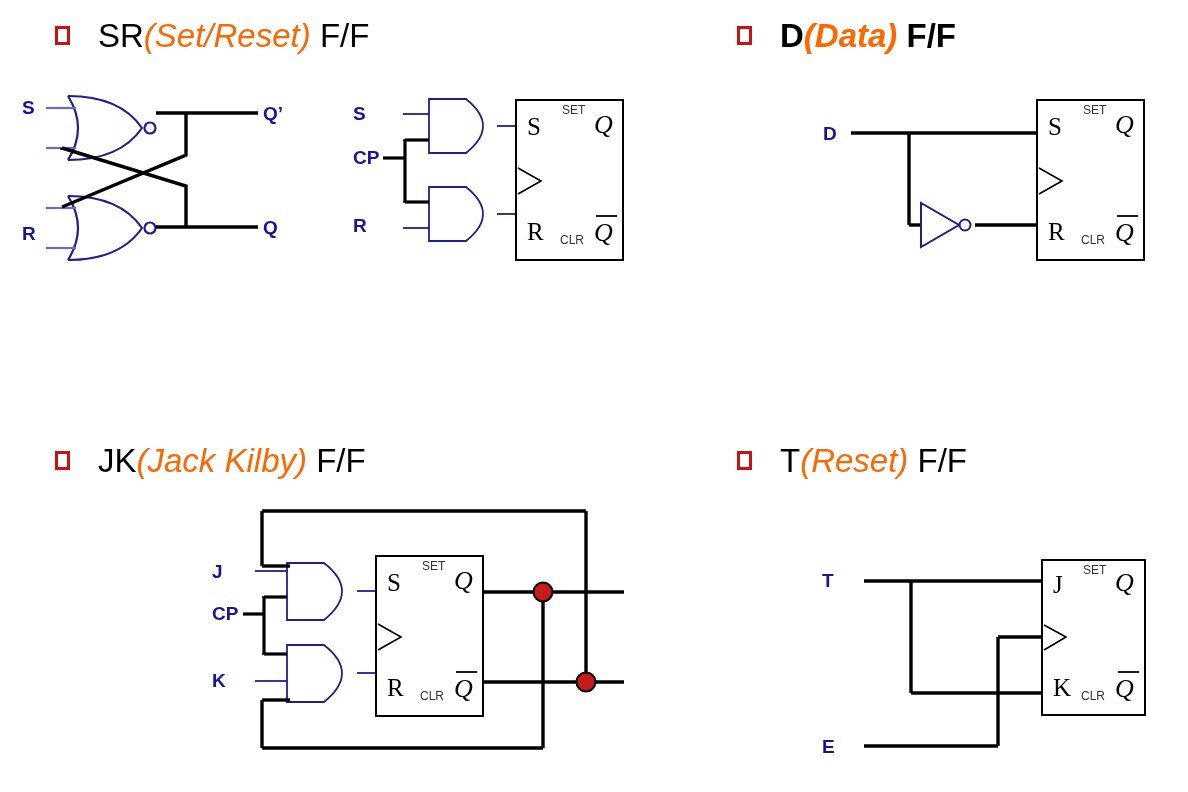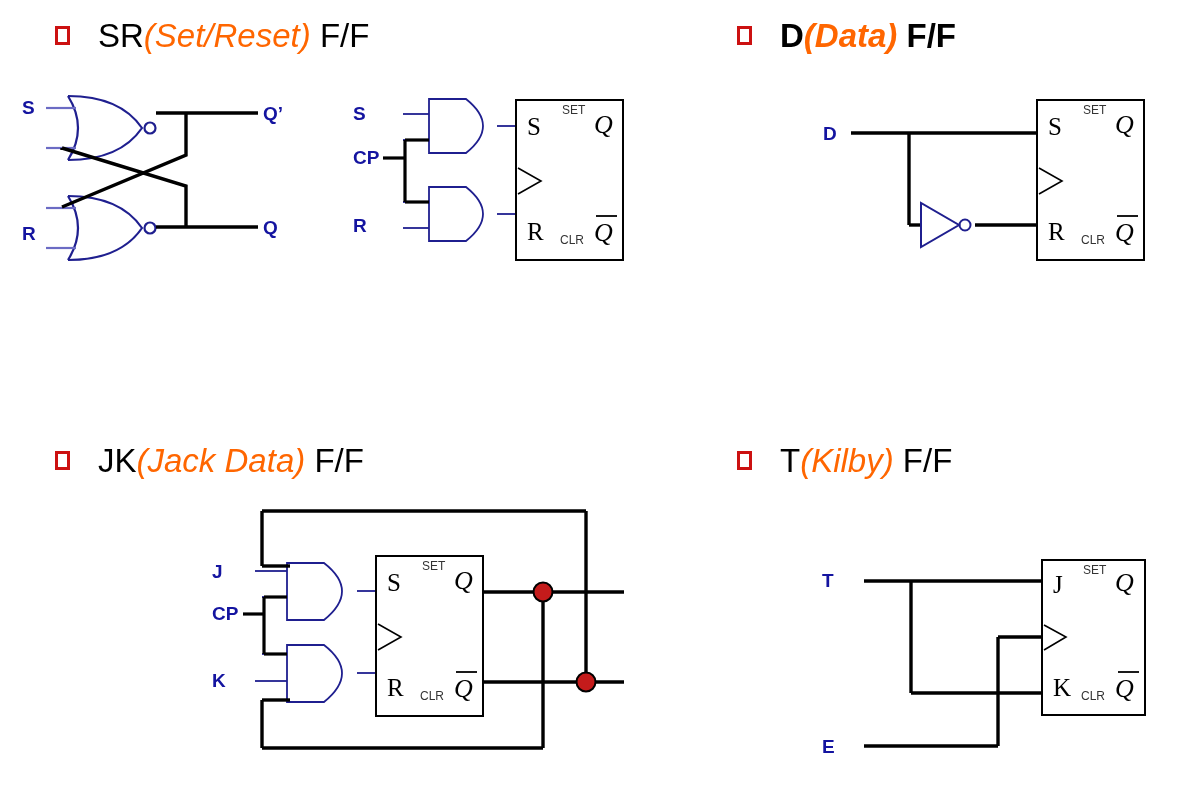--- a/index.html
+++ b/index.html
@@ -171,21 +171,21 @@
   <span class="sig" style="left:823px; top:124px;">D</span>
   <span style="position:absolute; left:1048px; top:113px; font-family:'Liberation Serif',serif; font-size:25px; color:#000;">S</span>
   <span style="position:absolute; left:1083px; top:103px; font-family:'Liberation Sans',sans-serif; font-size:12px; color:#333;">SET</span>
   <span style="position:absolute; left:1115px; top:110px; font-family:'Liberation Serif',serif; font-style:italic; font-size:26px; color:#000;">Q</span>
   <span style="position:absolute; left:1048px; top:218px; font-family:'Liberation Serif',serif; font-size:25px; color:#000;">R</span>
   <span style="position:absolute; left:1081px; top:233px; font-family:'Liberation Sans',sans-serif; font-size:12px; color:#333;">CLR</span>
   <span style="position:absolute; left:1115px; top:218px; font-family:'Liberation Serif',serif; font-style:italic; font-size:26px; color:#000;">Q</span>
 
   <div class="heading" style="left:55px; top:444px;">
     <span class="bullet-square"></span>
-    <span class="heading-text"><span>JK</span><span class="emph">(Jack Data)</span><span> F/F</span></span>
+    <span class="heading-text"><span>JK</span><span class="emph">(Jack Kilby)</span><span> F/F</span></span>
   </div>
 
   <svg class="ov" width="1188" height="792" style="pointer-events:none;">
 
     <g stroke="#1f1f8f" stroke-width="1.8" fill="none">
       <path d="M 287 563 L 287 620 L 324 620 Q 360 591 324 563 Z"></path>
       <line x1="255" y1="571" x2="287" y2="571"></line>
       <line x1="262" y1="597" x2="287" y2="597"></line>
       <line x1="357" y1="591" x2="376" y2="591"></line>
     </g>
@@ -235,21 +235,21 @@
   <span class="sig" style="left:212px; top:671px;">K</span>
   <span style="position:absolute; left:387px; top:569px; font-family:'Liberation Serif',serif; font-size:25px; color:#000;">S</span>
   <span style="position:absolute; left:422px; top:559px; font-family:'Liberation Sans',sans-serif; font-size:12px; color:#333;">SET</span>
   <span style="position:absolute; left:454px; top:566px; font-family:'Liberation Serif',serif; font-style:italic; font-size:26px; color:#000;">Q</span>
   <span style="position:absolute; left:387px; top:674px; font-family:'Liberation Serif',serif; font-size:25px; color:#000;">R</span>
   <span style="position:absolute; left:420px; top:689px; font-family:'Liberation Sans',sans-serif; font-size:12px; color:#333;">CLR</span>
   <span style="position:absolute; left:454px; top:674px; font-family:'Liberation Serif',serif; font-style:italic; font-size:26px; color:#000;">Q</span>
 
   <div class="heading" style="left:737px; top:444px;">
     <span class="bullet-square"></span>
-    <span class="heading-text"><span>T</span><span class="emph">(Kilby)</span><span> F/F</span></span>
+    <span class="heading-text"><span>T</span><span class="emph">(Reset)</span><span> F/F</span></span>
   </div>
 
   <svg class="ov" width="1188" height="792" style="pointer-events:none;">
     <g stroke="#000000" stroke-width="3.4" fill="none">
 
       <line x1="864" y1="581" x2="1042" y2="581"></line>
 
       <line x1="911" y1="581" x2="911" y2="693"></line>
       <line x1="911" y1="693" x2="1042" y2="693"></line>
 

